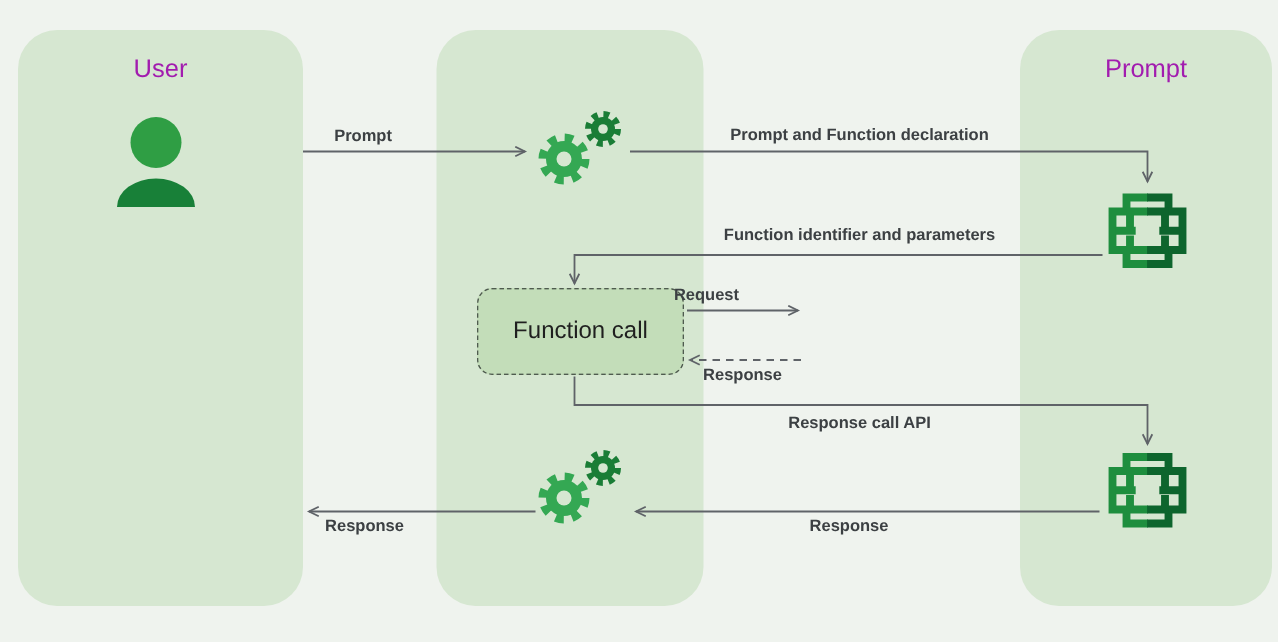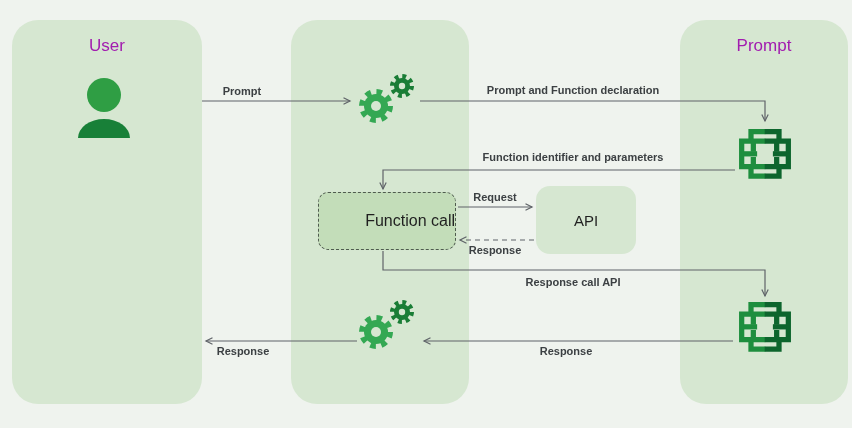--- a/index.html
+++ b/index.html
@@ -46,21 +46,20 @@
     align-items: center;
     justify-content: center;
     color: #1f1f1f;
   }
   .fc {
     left: 318px; top: 192px; width: 138px; height: 58px;
     background: var(--function_call_fill, #c3ddb9);
     border: 1.5px dashed #4f5b4f;
     border-radius: 10px;
     font-size: 16px;
-    justify-content: flex-end;
   }
   .api {
     left: 536px; top: 186px; width: 100px; height: 68px;
     background: var(--api_fill, #d6e7d1);
     border-radius: 14px;
     font-size: 15px;
   }
 
   .edge-label {
     position: absolute;
@@ -160,26 +159,23 @@
     <path class="edge" d="M458 207 H532" marker-end="url(#arrow-head)"></path>
     <path class="edge dashed" d="M534 240 H460" marker-end="url(#arrow-head)"></path>
     <path class="edge" d="M383 251 V270 H765 V296" marker-end="url(#arrow-head)"></path>
     <path class="edge" d="M733 341 H424" marker-end="url(#arrow-head)"></path>
     <path class="edge" d="M357 341 H206" marker-end="url(#arrow-head)"></path>
   </svg>
 
   <div class="node fc">
     <span>Function call</span>
   </div>
-  <div class="node api">
-    <span>API</span>
-  </div>
 
   <span class="edge-label" style="left:242px; top:85px">Prompt</span>
   <span class="edge-label" style="left:573px; top:151px">Function identifier and parameters</span>
   <span class="edge-label" style="left:573px; top:84px">Prompt and Function declaration</span>
-  <span class="edge-label" style="left:495px; top:191px">Request</span>
+  <span class="edge-label" style="left:471px; top:191px">Request</span>
   <span class="edge-label" style="left:495px; top:244px">Response</span>
   <span class="edge-label" style="left:573px; top:276px">Response call API</span>
   <span class="edge-label" style="left:566px; top:345px">Response</span>
   <span class="edge-label" style="left:243px; top:345px">Response</span>
 
 </div>
 
 </body></html>

